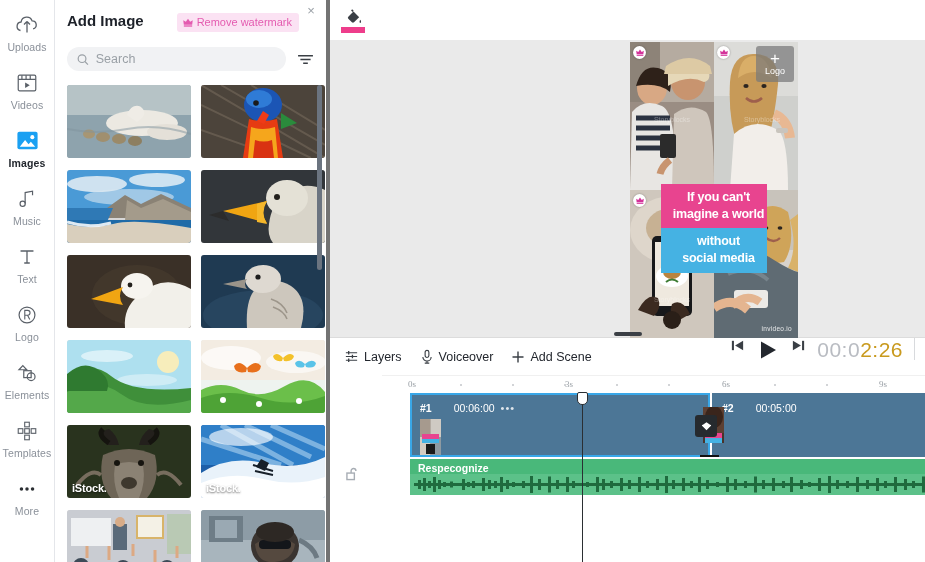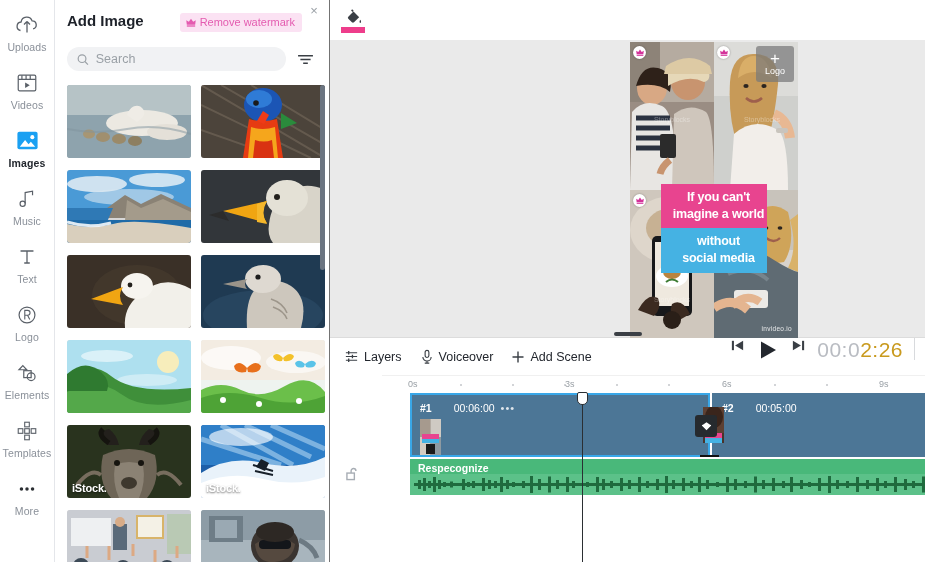--- a/index.html
+++ b/index.html
@@ -29,21 +29,21 @@
   }
   .rail-icon { width: 26px; height: 26px; display: flex; align-items: center; justify-content: center; }
   .rail-icon svg { display: block; }
   .rail-label { font-size: 10.5px; color: #8a9099; letter-spacing: .1px; }
   .rail-item.active .rail-label { color: #23272e; font-weight: bold; }
 
   
   .panel {
     width: 275px; height: 562px; flex: 0 0 275px;
     background: #ffffff; position: relative;
-    border-right: 1px solid #737373;
+    border-right: 4px solid #737373;
   }
   .panel-head { position: relative; height: 40px; }
   .panel-title {
     position: absolute; left: 12px; top: 12px;
     font-size: 15px; font-weight: bold; color: #1d2129;
   }
   .watermark-btn {
     position: absolute; right: 27px; top: 13px;
     background: #fbe2f3; border-radius: 3px;
     padding: 3px 7px 4px 6px;
@@ -172,21 +172,21 @@
   .drag-handle {
     position: absolute; left: 50%; top: -6px; transform: translateX(-50%);
     width: 28px; height: 4px; border-radius: 2px; background: #3b3f45;
     cursor: row-resize;
   }
 
   .ruler {
     position: relative; height: 18px; margin: 0 0 0 52px;
     border-top: 1px solid #f0f0f0;
   }
-  .ruler .tick { position: absolute; top: 3px; font-size: 9px; color: #9aa0a6; }
+  .ruler .tick { position: absolute; top: 3px; font-size: 9px; color: #9aa0a6; font-family: Liberation Serif, serif; }
   .ruler .dot { position: absolute; top: 8px; width: 2px; height: 2px; background: #c3c6ca; border-radius: 50%; }
 
   .tracks { position: relative; margin-left: 52px; }
   .scene-track { position: relative; height: 64px; }
   .scene {
     position: absolute; top: 0; height: 64px;
     background: #4c7696; border: 2px solid transparent;
     overflow: hidden;
   }
   .scene.selected { border-color: #39a7e8; }

